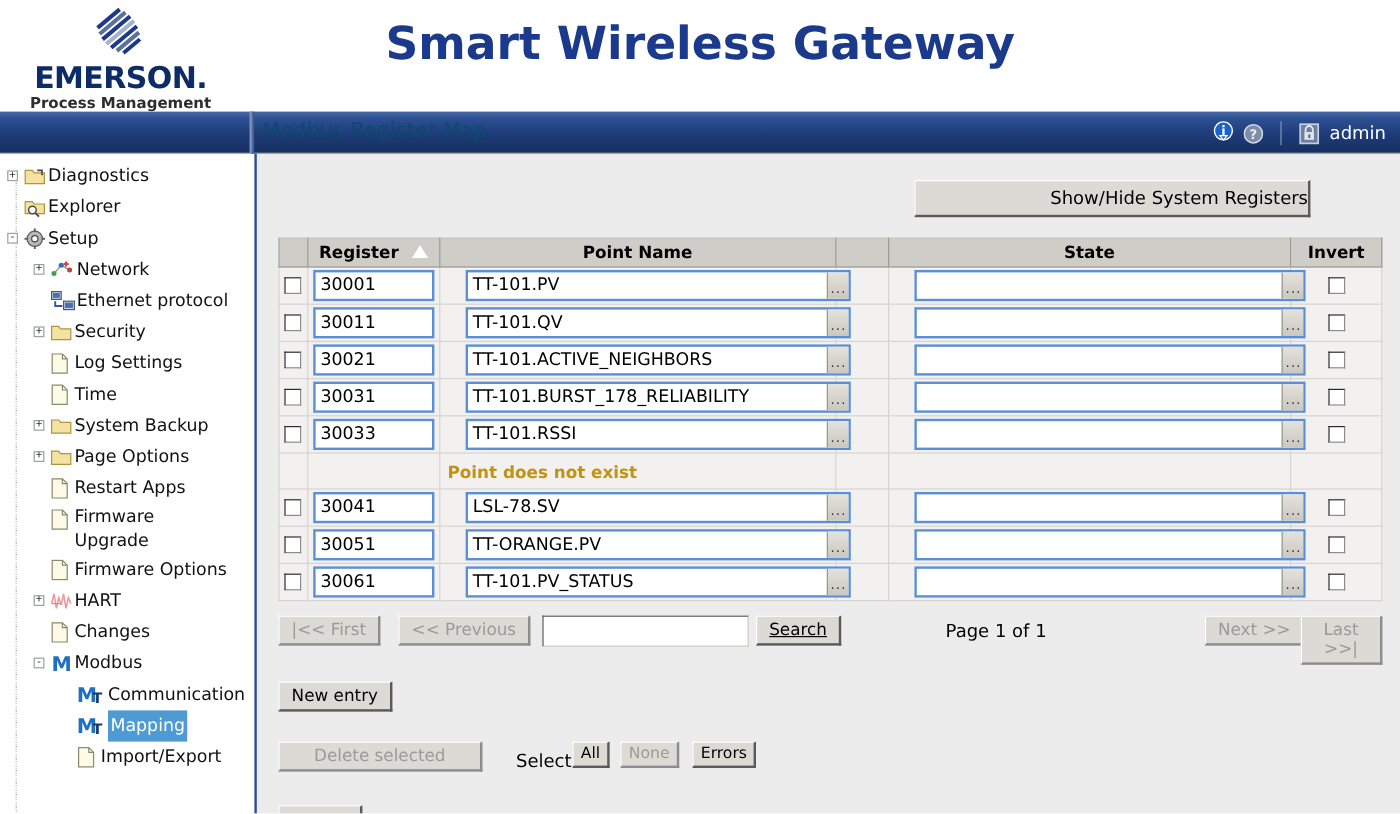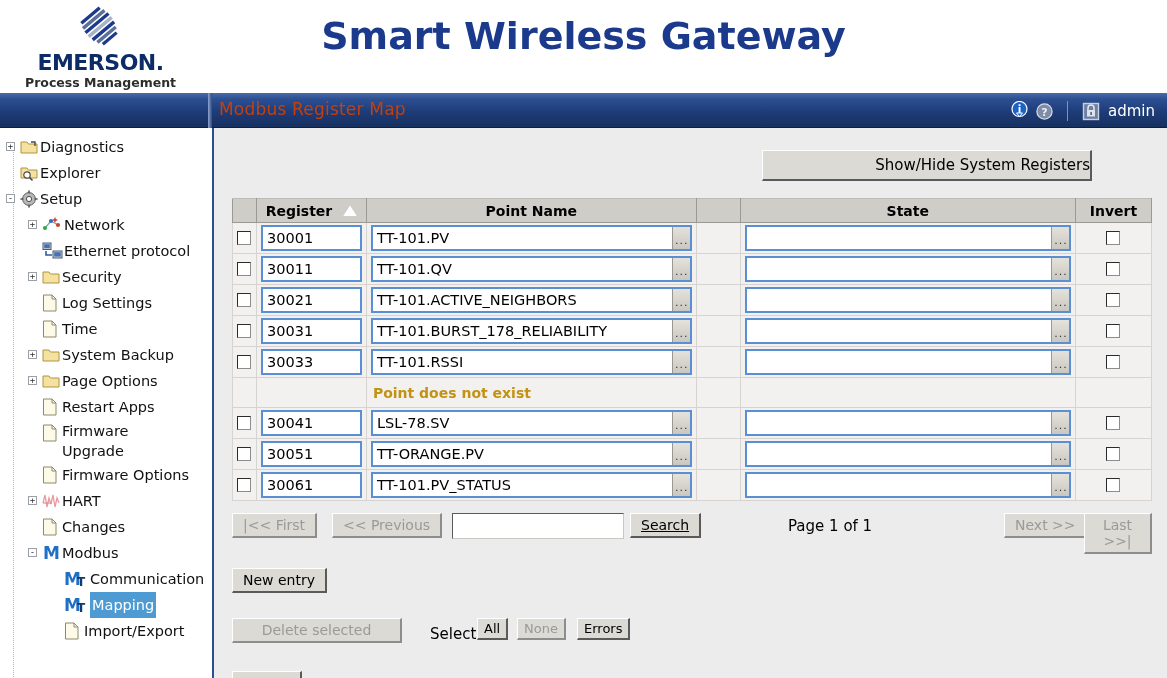--- a/index.html
+++ b/index.html
@@ -10,35 +10,35 @@
     background: #ffffff;
     font-family: "DejaVu Sans", "Liberation Sans", sans-serif;
   }
   #app { position: relative; width: 1167px; height: 678px; background:#fff; }
 
   
   .banner { position:absolute; left:0; top:0; width:1167px; height:93px; background:#ffffff; }
   .logo-wrap { position:absolute; left:18px; top:4px; width:165px; height:82px; text-align:center; }
   .logo-mark { width:52px; height:52px; margin:0 auto; position:relative; }
   .logo-text { font-family:"DejaVu Sans","Liberation Sans",sans-serif; font-weight:bold;
-               color:#0d2b66; font-size:22px; letter-spacing:-0.5px; line-height:1;
+               color:#0d2b66; font-size:25px; letter-spacing:-0.5px; line-height:1;
                margin-top:-4px; }
   .logo-sub { font-family:"DejaVu Sans","Liberation Sans",sans-serif; font-weight:bold;
               color:#2d2d2d; font-size:12.5px; line-height:1.1; margin-top:2px; }
   .banner-title { position:absolute; left:0; top:14px; width:1167px; text-align:center;
                   font-family:"DejaVu Sans","Liberation Sans",sans-serif;
                   font-weight:bold; font-size:38px; color:#1b3a8c; letter-spacing:0px; }
 
   
   .navbar { position:absolute; left:0; top:93px; width:1167px; height:35px;
             background:linear-gradient(to bottom,#4a6ba8 0%,#2c4f92 18%,#1e3c78 55%,#16305f 100%);
             border-bottom:1px solid #0c1f42; }
   .nav-split { position:absolute; left:208px; top:93px; width:4px; height:35px;
                background:linear-gradient(to right,#8fa6cc,#2a4a86); }
-  .nav-title { position:absolute; left:219px; top:99px; font-size:17px; color:#c2410c;
+  .nav-title { position:absolute; left:219px; top:99px; font-size:17px; color:#0c4a6e;
                font-family:"DejaVu Sans","Liberation Sans",sans-serif; letter-spacing:.2px; }
   .nav-right { position:absolute; right:12px; top:96px; height:30px; display:flex;
                align-items:center; gap:8px; }
   .icon-info, .icon-help { display:inline-block; position:relative; }
   .icon-info svg, .icon-help svg, .icon-lock svg { display:block; }
   .nav-div { width:1px; height:20px; background:#7e93bb; margin:0 6px; }
   .nav-user { font-size:15px; color:#ffffff; font-family:"DejaVu Sans","Liberation Sans",sans-serif; }
 
   
   .sidebar { position:absolute; left:0; top:128px; width:209px; height:550px;
@@ -85,21 +85,21 @@
   .col-inv { width:76px; }
   .sort-tri { display:inline-block; margin-left:6px; width:0;height:0;
               border-left:7px solid transparent; border-right:7px solid transparent;
               border-bottom:11px solid #ffffff; filter:drop-shadow(0 0 0.5px #8a8a8a); }
   .cbx { width:14px; height:14px; background:#ffffff; border:1px solid #2b2b2b;
          border-right-color:#8c8c8c; border-bottom-color:#8c8c8c; display:block; margin:0 auto; }
   .fld { background:#ffffff; border:2px solid #5b8fd4; height:26px; font-size:14.5px;
          color:#000; padding:0 4px; width:100%; display:block; line-height:22px;
          font-family:"DejaVu Sans","Liberation Sans",sans-serif; overflow:hidden;
          white-space:nowrap; }
-  .fld-combo { position:relative; padding-right:20px; }
+  .fld-combo { position:relative; padding-right:20px;margin-left:17px; }
   .dots { position:absolute; right:-2px; top:-2px; width:20px; height:26px;
           background:linear-gradient(to bottom,#e6e3dd,#c9c6bf);
           border:1px solid #6d6b66; border-left:1px solid #9a9893;
           font-size:11px; color:#333; text-align:center; line-height:30px;
           letter-spacing:1px; cursor:pointer; }
   .err { color:#c29212; font-weight:bold; font-size:14px;
          font-family:"DejaVu Sans","Liberation Sans",sans-serif; padding-left:2px; }
   td.errcell { height:22px; }
 
   

